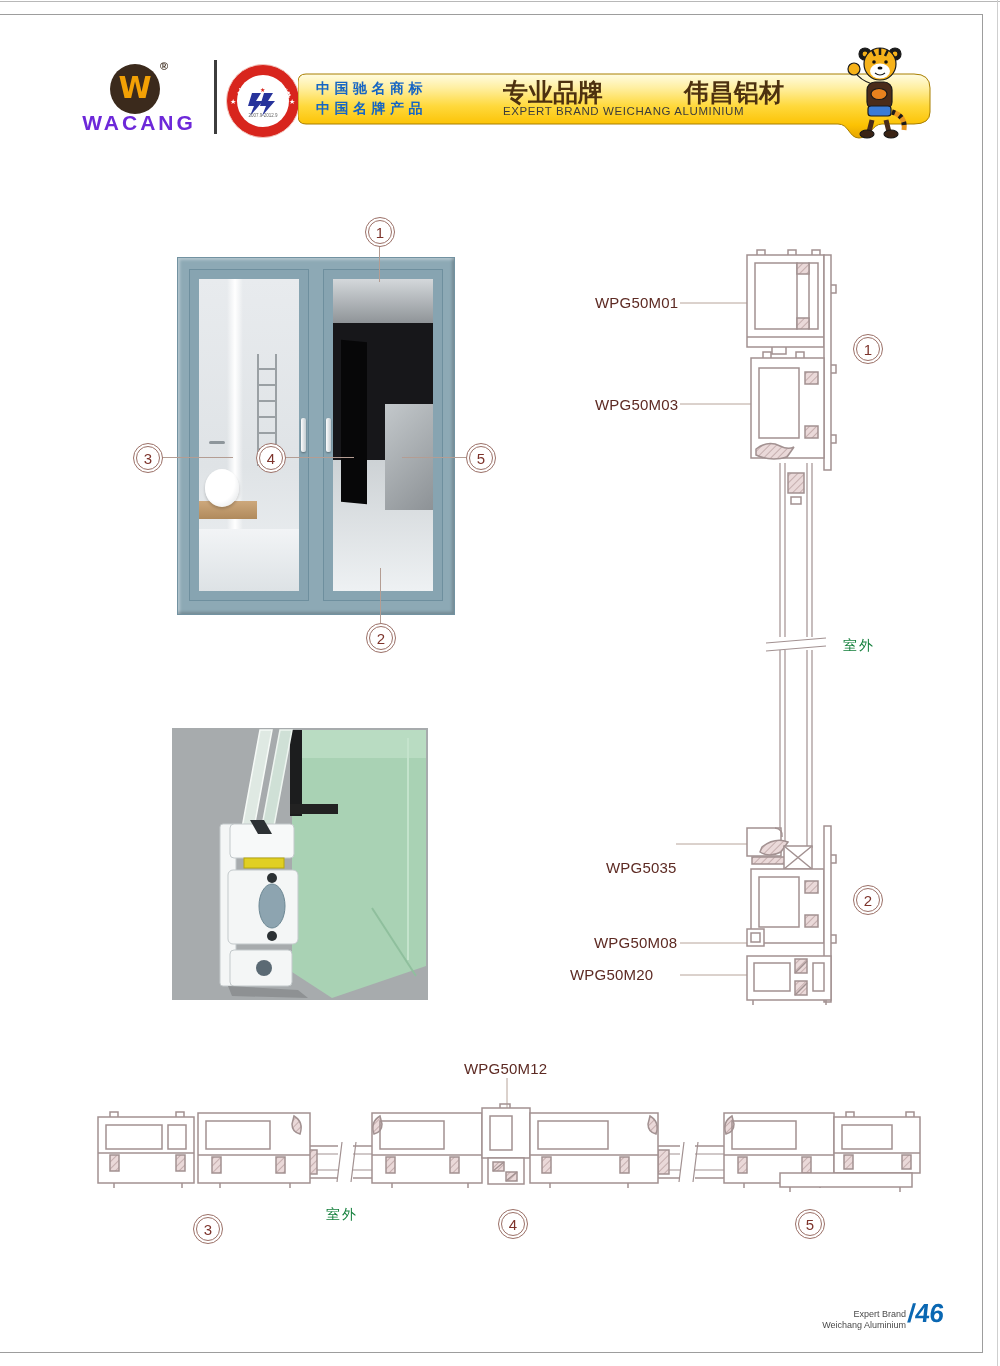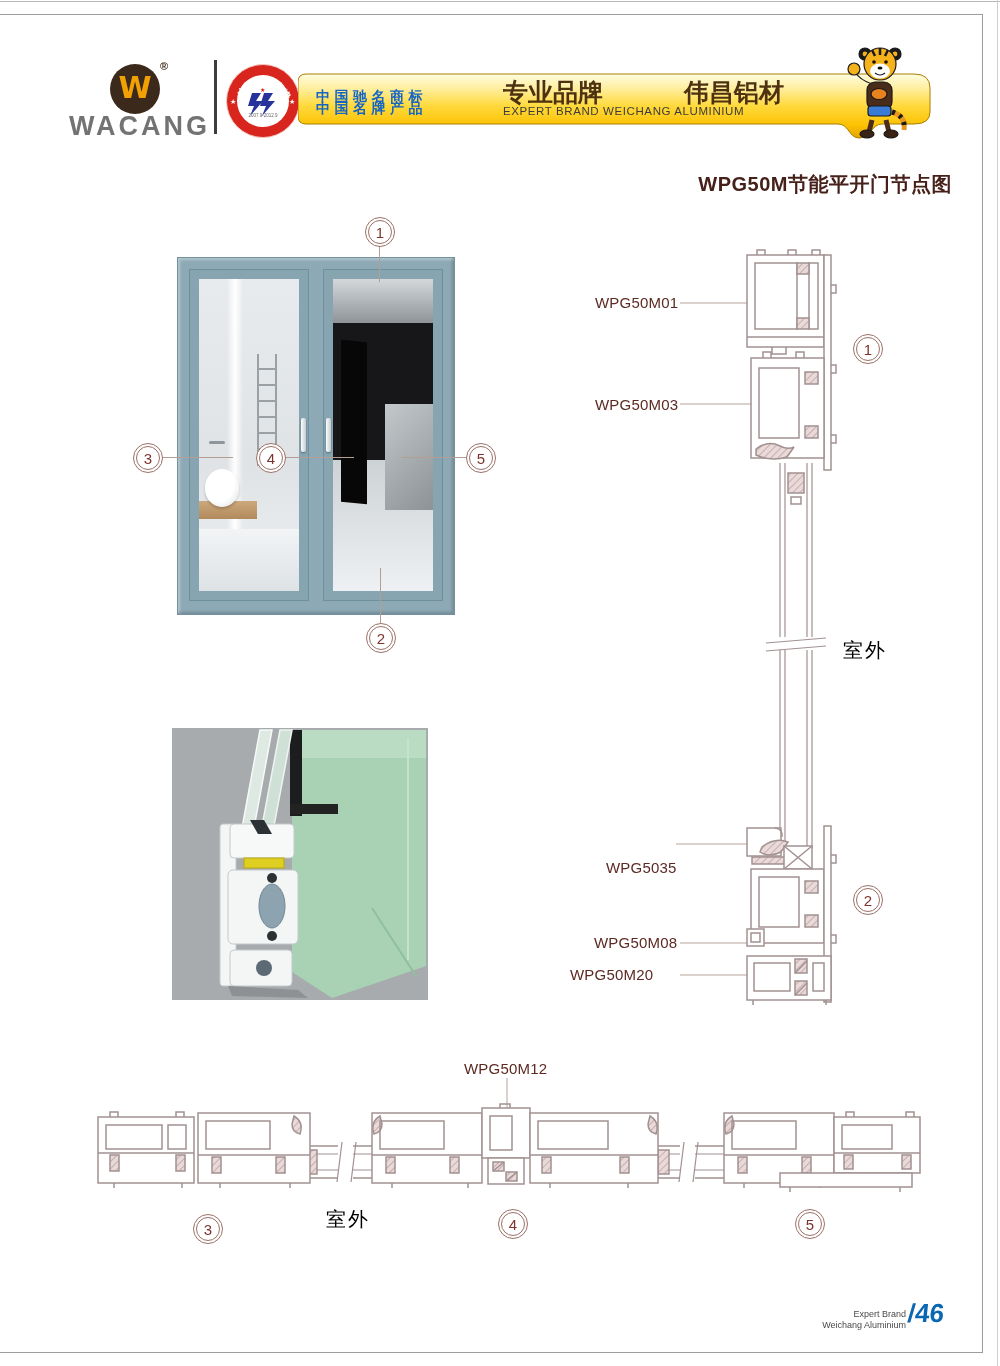--- a/index.html
+++ b/index.html
@@ -10,22 +10,22 @@
   .topline{position:absolute;left:0;top:1px;width:1000px;height:1px;background:#b8b8b8;}
   .frame{position:absolute;left:-20px;top:14px;width:1001px;height:1337px;border:1px solid #9d9d9d;}
   .edgeR{position:absolute;left:997px;top:0;width:1px;height:1366px;background:#cfcfcf;}
 
   
   .logo-circle{position:absolute;left:110px;top:64px;width:50px;height:50px;border-radius:50%;
                background:#3b2a1c;display:flex;align-items:center;justify-content:center;}
   .logo-w{color:#f2a105;font-size:30px;font-weight:bold;line-height:1;margin-top:-2px;
           font-family:"DejaVu Sans",sans-serif;}
   .logo-reg{position:absolute;left:160px;top:60px;font-size:11px;color:#3b2a1c;font-weight:bold;}
-  .brand-word{position:absolute;left:68px;top:111px;width:142px;text-align:right;font-size:27px;
-              font-weight:900;letter-spacing:3px;color:#737373;}
+  .brand-word{position:absolute;left:68px;top:111px;width:142px;text-align:center;font-size:21px;
+              font-weight:900;letter-spacing:3px;color:#6d28d9;}
   .divider{position:absolute;left:214px;top:60px;width:3px;height:74px;background:#3d3d3d;}
   .claim{position:absolute;font-size:14px;font-weight:bold;color:#1565c4;letter-spacing:4.5px;white-space:nowrap;}
   .banner-cn{position:absolute;top:76px;font-size:25px;font-weight:bold;color:#4d3110;white-space:nowrap;}
   .banner-en{position:absolute;left:503px;top:105px;font-size:11.5px;color:#3c3c3c;letter-spacing:0.6px;white-space:nowrap;}
 
   .page-title{position:absolute;left:600px;top:171px;width:352px;text-align:right;font-size:20px;
               font-weight:bold;color:#46211a;letter-spacing:0.5px;}
 
   
   .door{position:absolute;left:177px;top:257px;width:276px;height:356px;background:#8da9b5;
@@ -37,21 +37,21 @@
           background:linear-gradient(90deg,#fdfdfd,#c3ccd1);box-shadow:0 1px 2px rgba(0,0,0,.35);}
   .scene{position:absolute;inset:0;}
   .callout{position:absolute;width:28px;height:28px;border:1px solid #9b7067;border-radius:50%;
            background:#fff;display:flex;align-items:center;justify-content:center;z-index:5;}
   .callout i{display:flex;align-items:center;justify-content:center;width:22px;height:22px;
              border:1px solid #9b7067;border-radius:50%;font-style:normal;font-size:15px;color:#7d332b;}
   .leader{position:absolute;background:#b49d93;}
 
   
   .plabel{position:absolute;font-size:15px;color:#5d2a23;letter-spacing:0.2px;white-space:nowrap;}
-  .outdoor{position:absolute;font-size:20px;color:#000000;letter-spacing:2px;white-space:nowrap;}
+  .outdoor{position:absolute;font-size:14px;color:#15803d;letter-spacing:2px;white-space:nowrap;}
 
   
   .render{position:absolute;left:172px;top:728px;width:256px;height:272px;background:#a7abad;}
 
   
   .foot-txt{position:absolute;left:760px;top:1309px;width:146px;text-align:right;font-size:9px;
             line-height:11px;color:#4a4a4a;}
   .foot-num{position:absolute;left:908px;top:1298px;font-size:26px;font-weight:bold;color:#0a67b2;
             transform:skewX(-6deg);}
 </style>
@@ -101,21 +101,21 @@
         <stop offset="0.5" stop-color="#ffd93c"></stop>
         <stop offset="0.8" stop-color="#fcc203"></stop>
         <stop offset="1" stop-color="#e5a400"></stop>
       </linearGradient>
     </defs>
     <path d="M8,2 H616 Q632,2 632,16 V40 Q632,52 616,52 H584
              C574,52 572,66 561,66 C551,66 551,52 540,52
              H8 Q0,52 0,44 V10 Q0,2 8,2 Z" fill="url(#gold)" stroke="#a87e00" stroke-width="1"></path>
   </svg>
 
-  <div class="claim" style="left:316px;top:88px">中国驰名商标</div>
+  <div class="claim" style="left:316px;top:80px">中国驰名商标</div>
   <div class="claim" style="left:316px;top:100px">中国名牌产品</div>
   <div class="banner-cn" style="left:503px">专业品牌</div>
   <div class="banner-cn" style="left:684px">伟昌铝材</div>
   <div class="banner-en">EXPERT BRAND WEICHANG ALUMINIUM</div>
 
   <svg class="abs" style="left:842px;top:42px" width="74" height="98" viewBox="0 0 74 98">
     <g stroke="#1a1a1a" stroke-width="1.2">
 
       <path d="M30,42 Q18,38 13,30" fill="none"></path>
       <circle cx="12" cy="27" r="6" fill="#f6b21a"></circle>
@@ -138,21 +138,20 @@
       <circle cx="38" cy="22" r="16" fill="#f6b21a"></circle>
       <path d="M30,8 l3,6 M38,6 l0,7 M46,8 l-3,6" stroke-width="2.5"></path>
       <ellipse cx="38" cy="29" rx="10" ry="7.5" fill="#ffffff" stroke="none"></ellipse>
       <circle cx="32" cy="20" r="1.8" fill="#111" stroke="none"></circle>
       <circle cx="44" cy="20" r="1.8" fill="#111" stroke="none"></circle>
       <ellipse cx="38" cy="26" rx="2.5" ry="1.6" fill="#111" stroke="none"></ellipse>
       <path d="M33,31 Q38,35 43,31" fill="none"></path>
     </g>
   </svg>
 
-  <div class="page-title">WPG50M节能平开门节点图</div>
 
   <div class="door">
     <div class="sash sash-l">
       <div class="scene" style="background:linear-gradient(180deg,#e8ebee 0%,#dfe3e6 60%,#eef1f3 100%);">
         <div class="abs" style="left:28%;top:0;width:16%;height:100%;background:linear-gradient(90deg,rgba(255,255,255,0),#ffffff,rgba(255,255,255,0));"></div>
         <div class="abs" style="left:58%;top:24%;width:16%;height:36%;border-left:2px solid #9aa0a4;border-right:2px solid #9aa0a4;background:repeating-linear-gradient(180deg,transparent 0 14px,#9aa0a4 14px 16px);"></div>
         <div class="abs" style="left:10%;top:52%;width:16%;height:3px;background:#8e969b;border-radius:2px;"></div>
         <div class="abs" style="left:0;top:71%;width:58%;height:6%;background:linear-gradient(180deg,#cda87c,#b08a5c);"></div>
         <div class="abs" style="left:6%;top:61%;width:34%;height:12%;border-radius:50%;background:radial-gradient(ellipse at 40% 35%,#ffffff 55%,#d9dde0);box-shadow:0 2px 3px rgba(0,0,0,.2);"></div>
         <div class="abs" style="left:0;top:80%;width:100%;height:20%;background:linear-gradient(180deg,#f2f4f6,#dde2e5);"></div>

